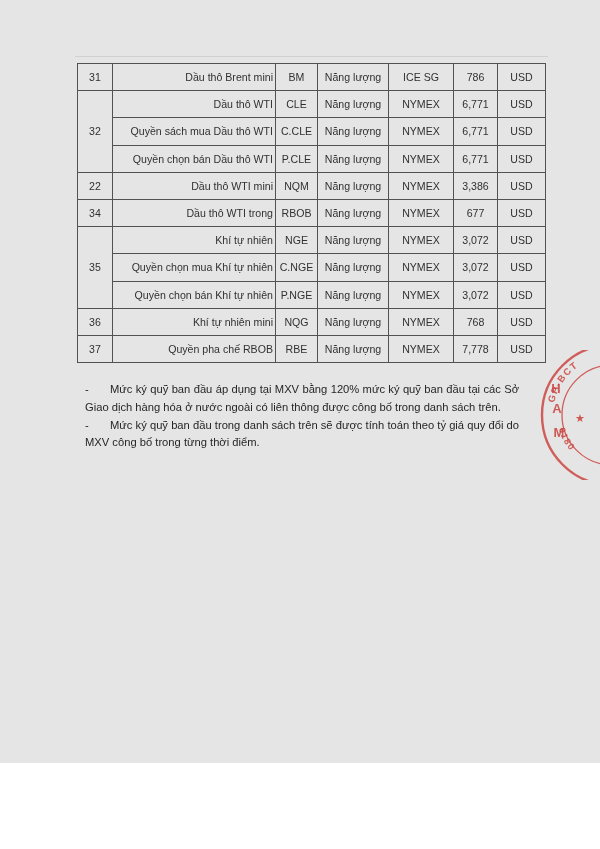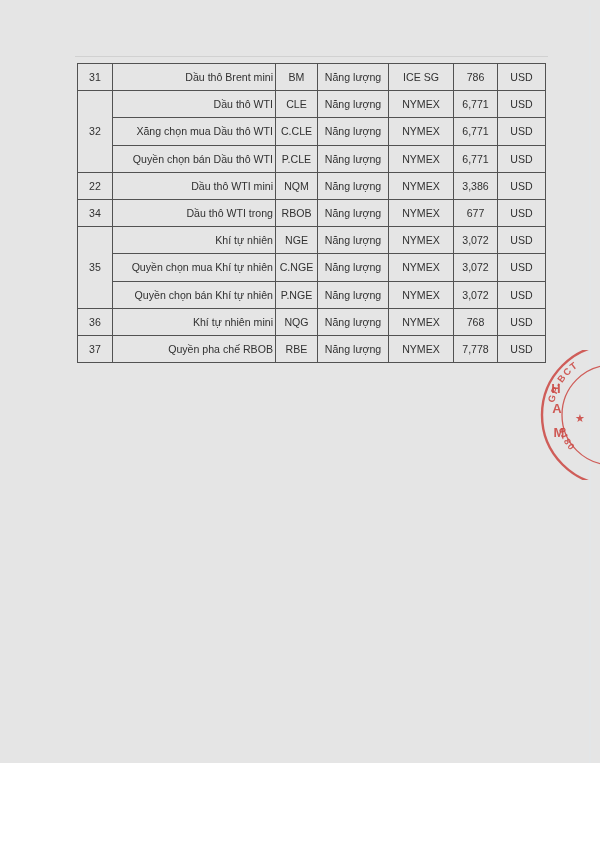--- a/index.html
+++ b/index.html
@@ -77,21 +77,21 @@
         <tr>
           <td class="c-no" rowspan="3">32</td>
           <td class="c-name">Dầu thô WTI</td>
           <td class="c-code">CLE</td>
           <td class="c-cat">Năng lượng</td>
           <td class="c-exch">NYMEX</td>
           <td class="c-val">6,771</td>
           <td class="c-cur">USD</td>
         </tr>
         <tr>
-          <td class="c-name">Xăng chọn mua Dầu thô WTI</td>
+          <td class="c-name">Quyền sách mua Dầu thô WTI</td>
           <td class="c-code">C.CLE</td>
           <td class="c-cat">Năng lượng</td>
           <td class="c-exch">NYMEX</td>
           <td class="c-val">6,771</td>
           <td class="c-cur">USD</td>
         </tr>
         <tr>
           <td class="c-name">Quyền chọn bán Dầu thô WTI</td>
           <td class="c-code">P.CLE</td>
           <td class="c-cat">Năng lượng</td>
@@ -158,20 +158,22 @@
           <td class="c-cat">Năng lượng</td>
           <td class="c-exch">NYMEX</td>
           <td class="c-val">7,778</td>
           <td class="c-cur">USD</td>
         </tr>
       </tbody>
   </table>
 
   <div class="section">
     <div>
+        <p class="bullet"><span class="marker">-</span><span>Mức ký quỹ ban đầu áp dụng tại MXV bằng 120% mức ký quỹ ban đầu tại các Sở Giao dịch hàng hóa ở nước ngoài có liên thông được công bố trong danh sách trên.</span></p>
+        <p class="bullet"><span class="marker">-</span><span>Mức ký quỹ ban đầu trong danh sách trên sẽ được tính toán theo tỷ giá quy đổi do MXV công bố trong từng thời điểm.</span></p>
       </div>
   </div>
 
   <svg class="stamp-svg" width="64" height="130" viewBox="0 0 64 130">
     <g fill="none" stroke="#cc4b46" opacity="0.88">
       <circle cx="76" cy="65" r="70" stroke-width="2.4"></circle>
       <circle cx="76" cy="65" r="50" stroke-width="1.3"></circle>
     </g>
     <defs>
       <path id="arcTop" d="M 17 65 A 59 59 0 0 1 135 65" fill="none"></path>

